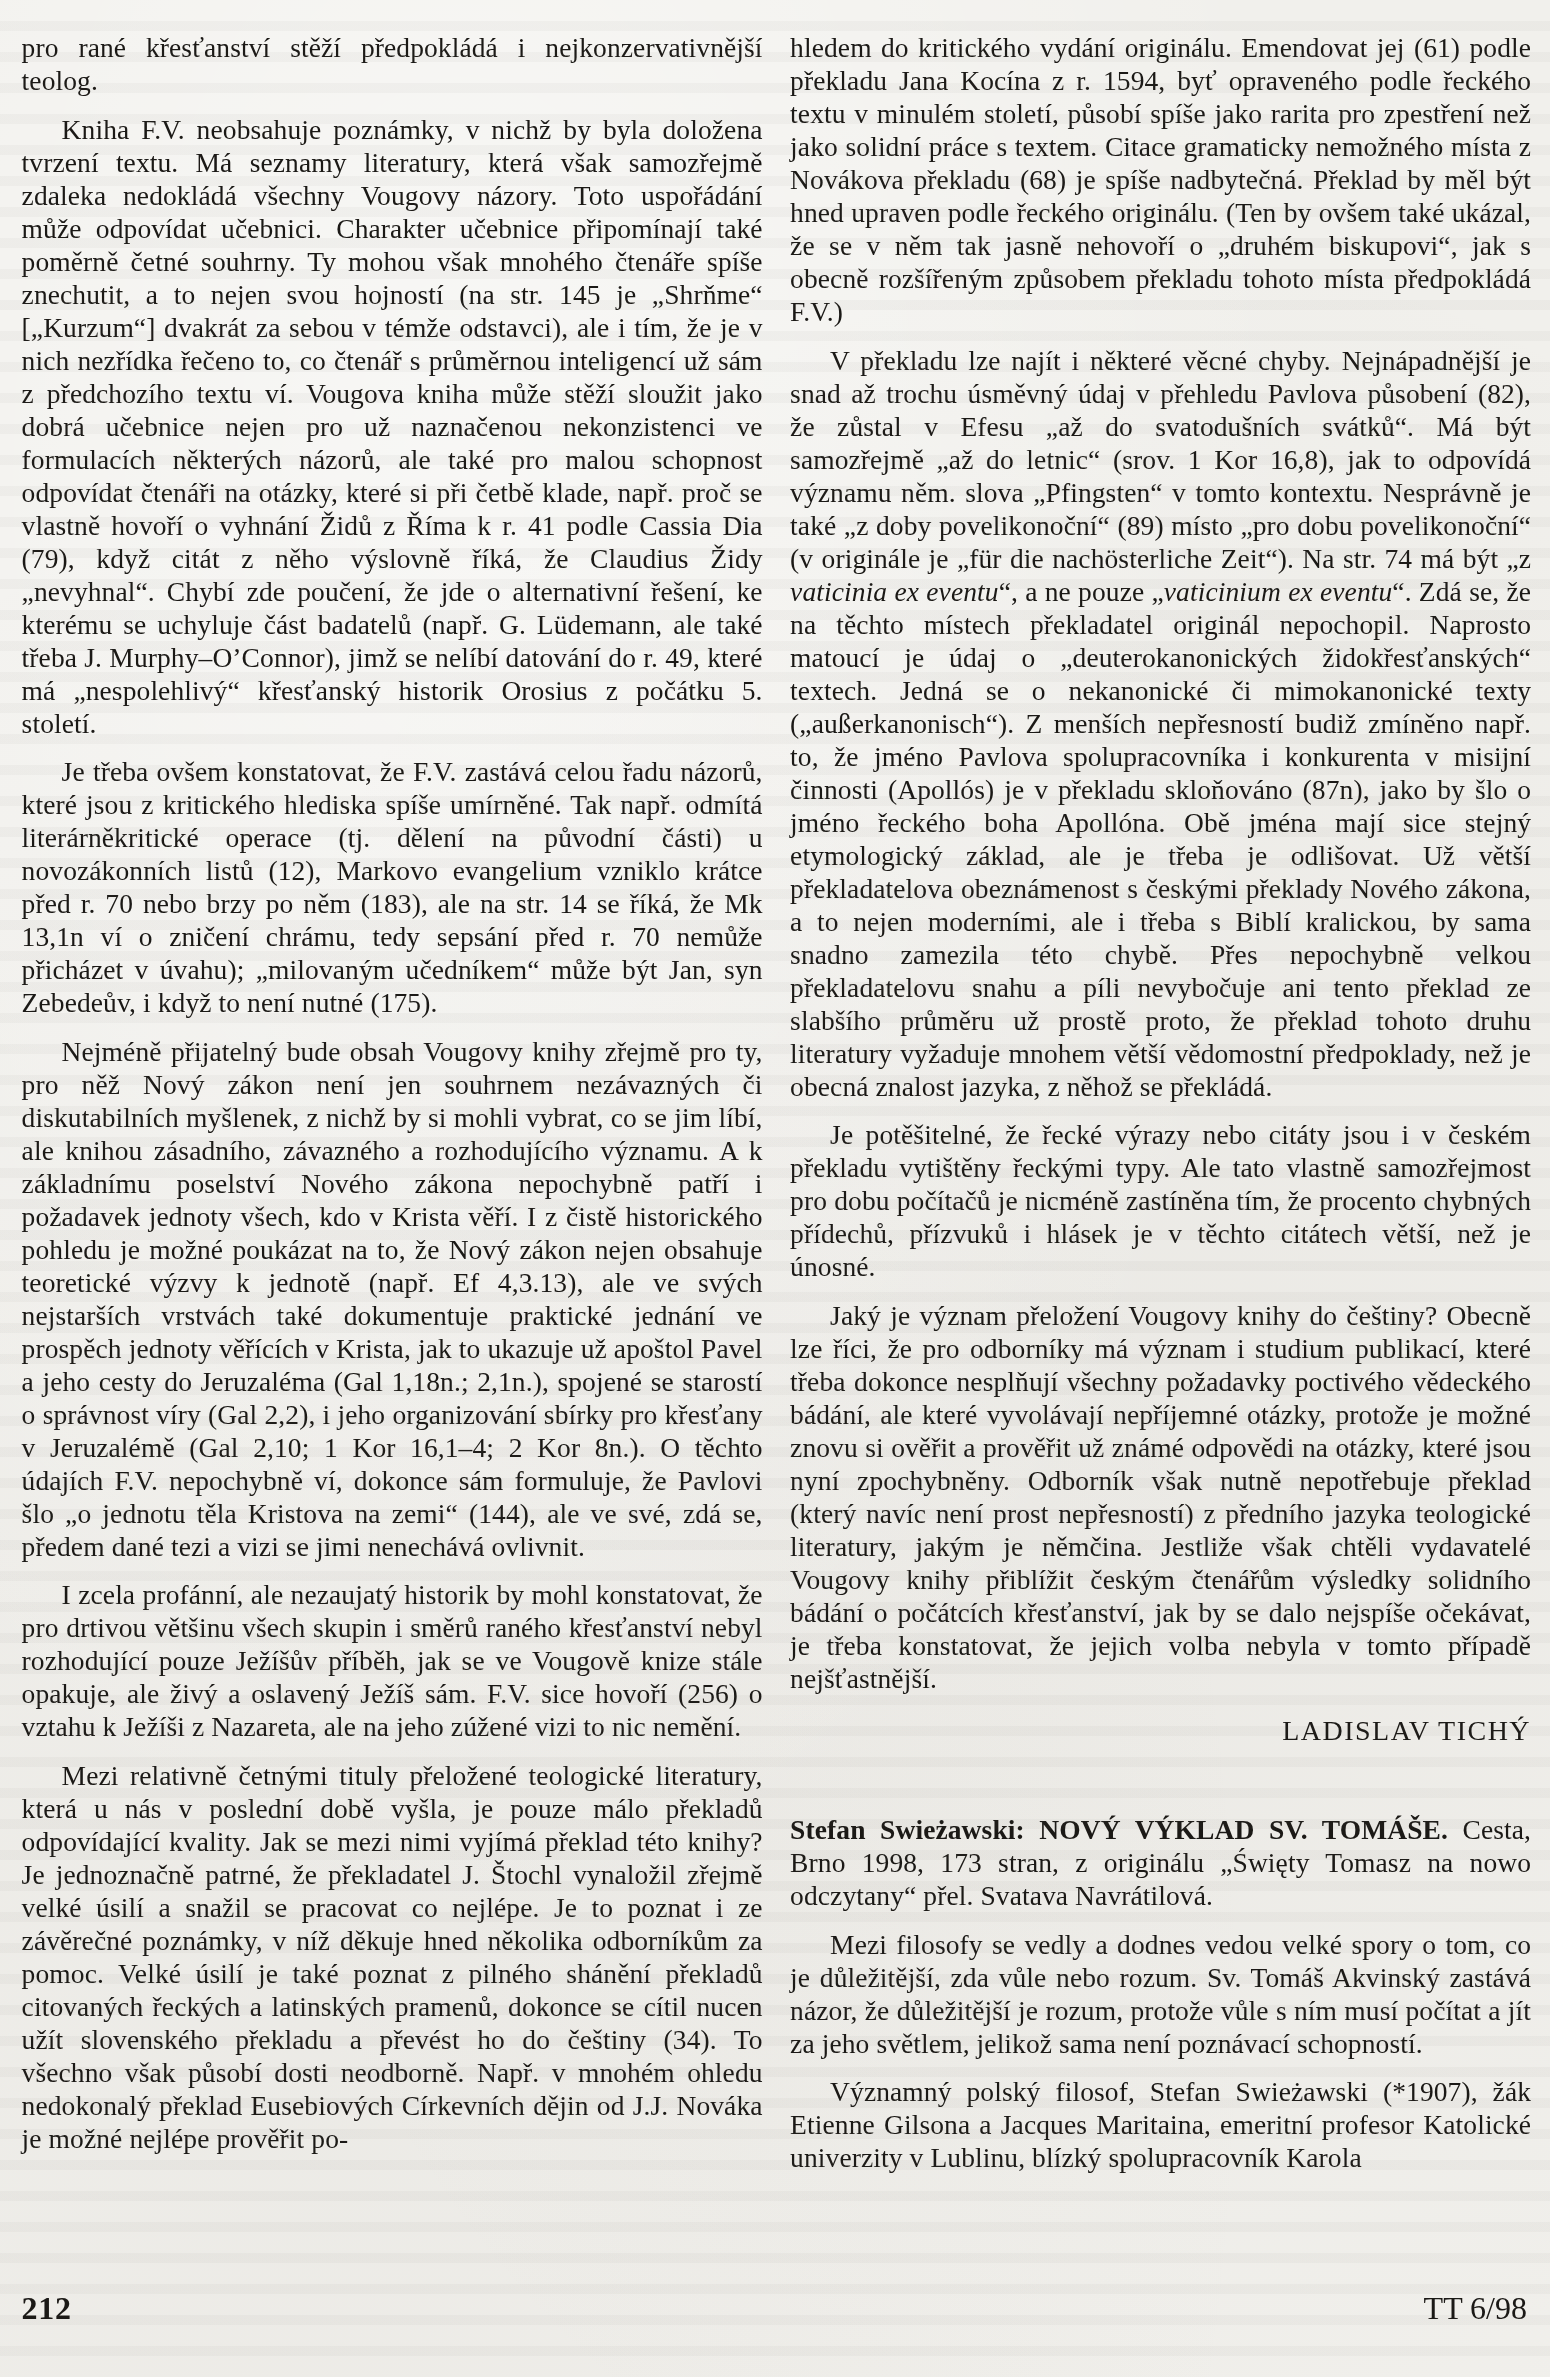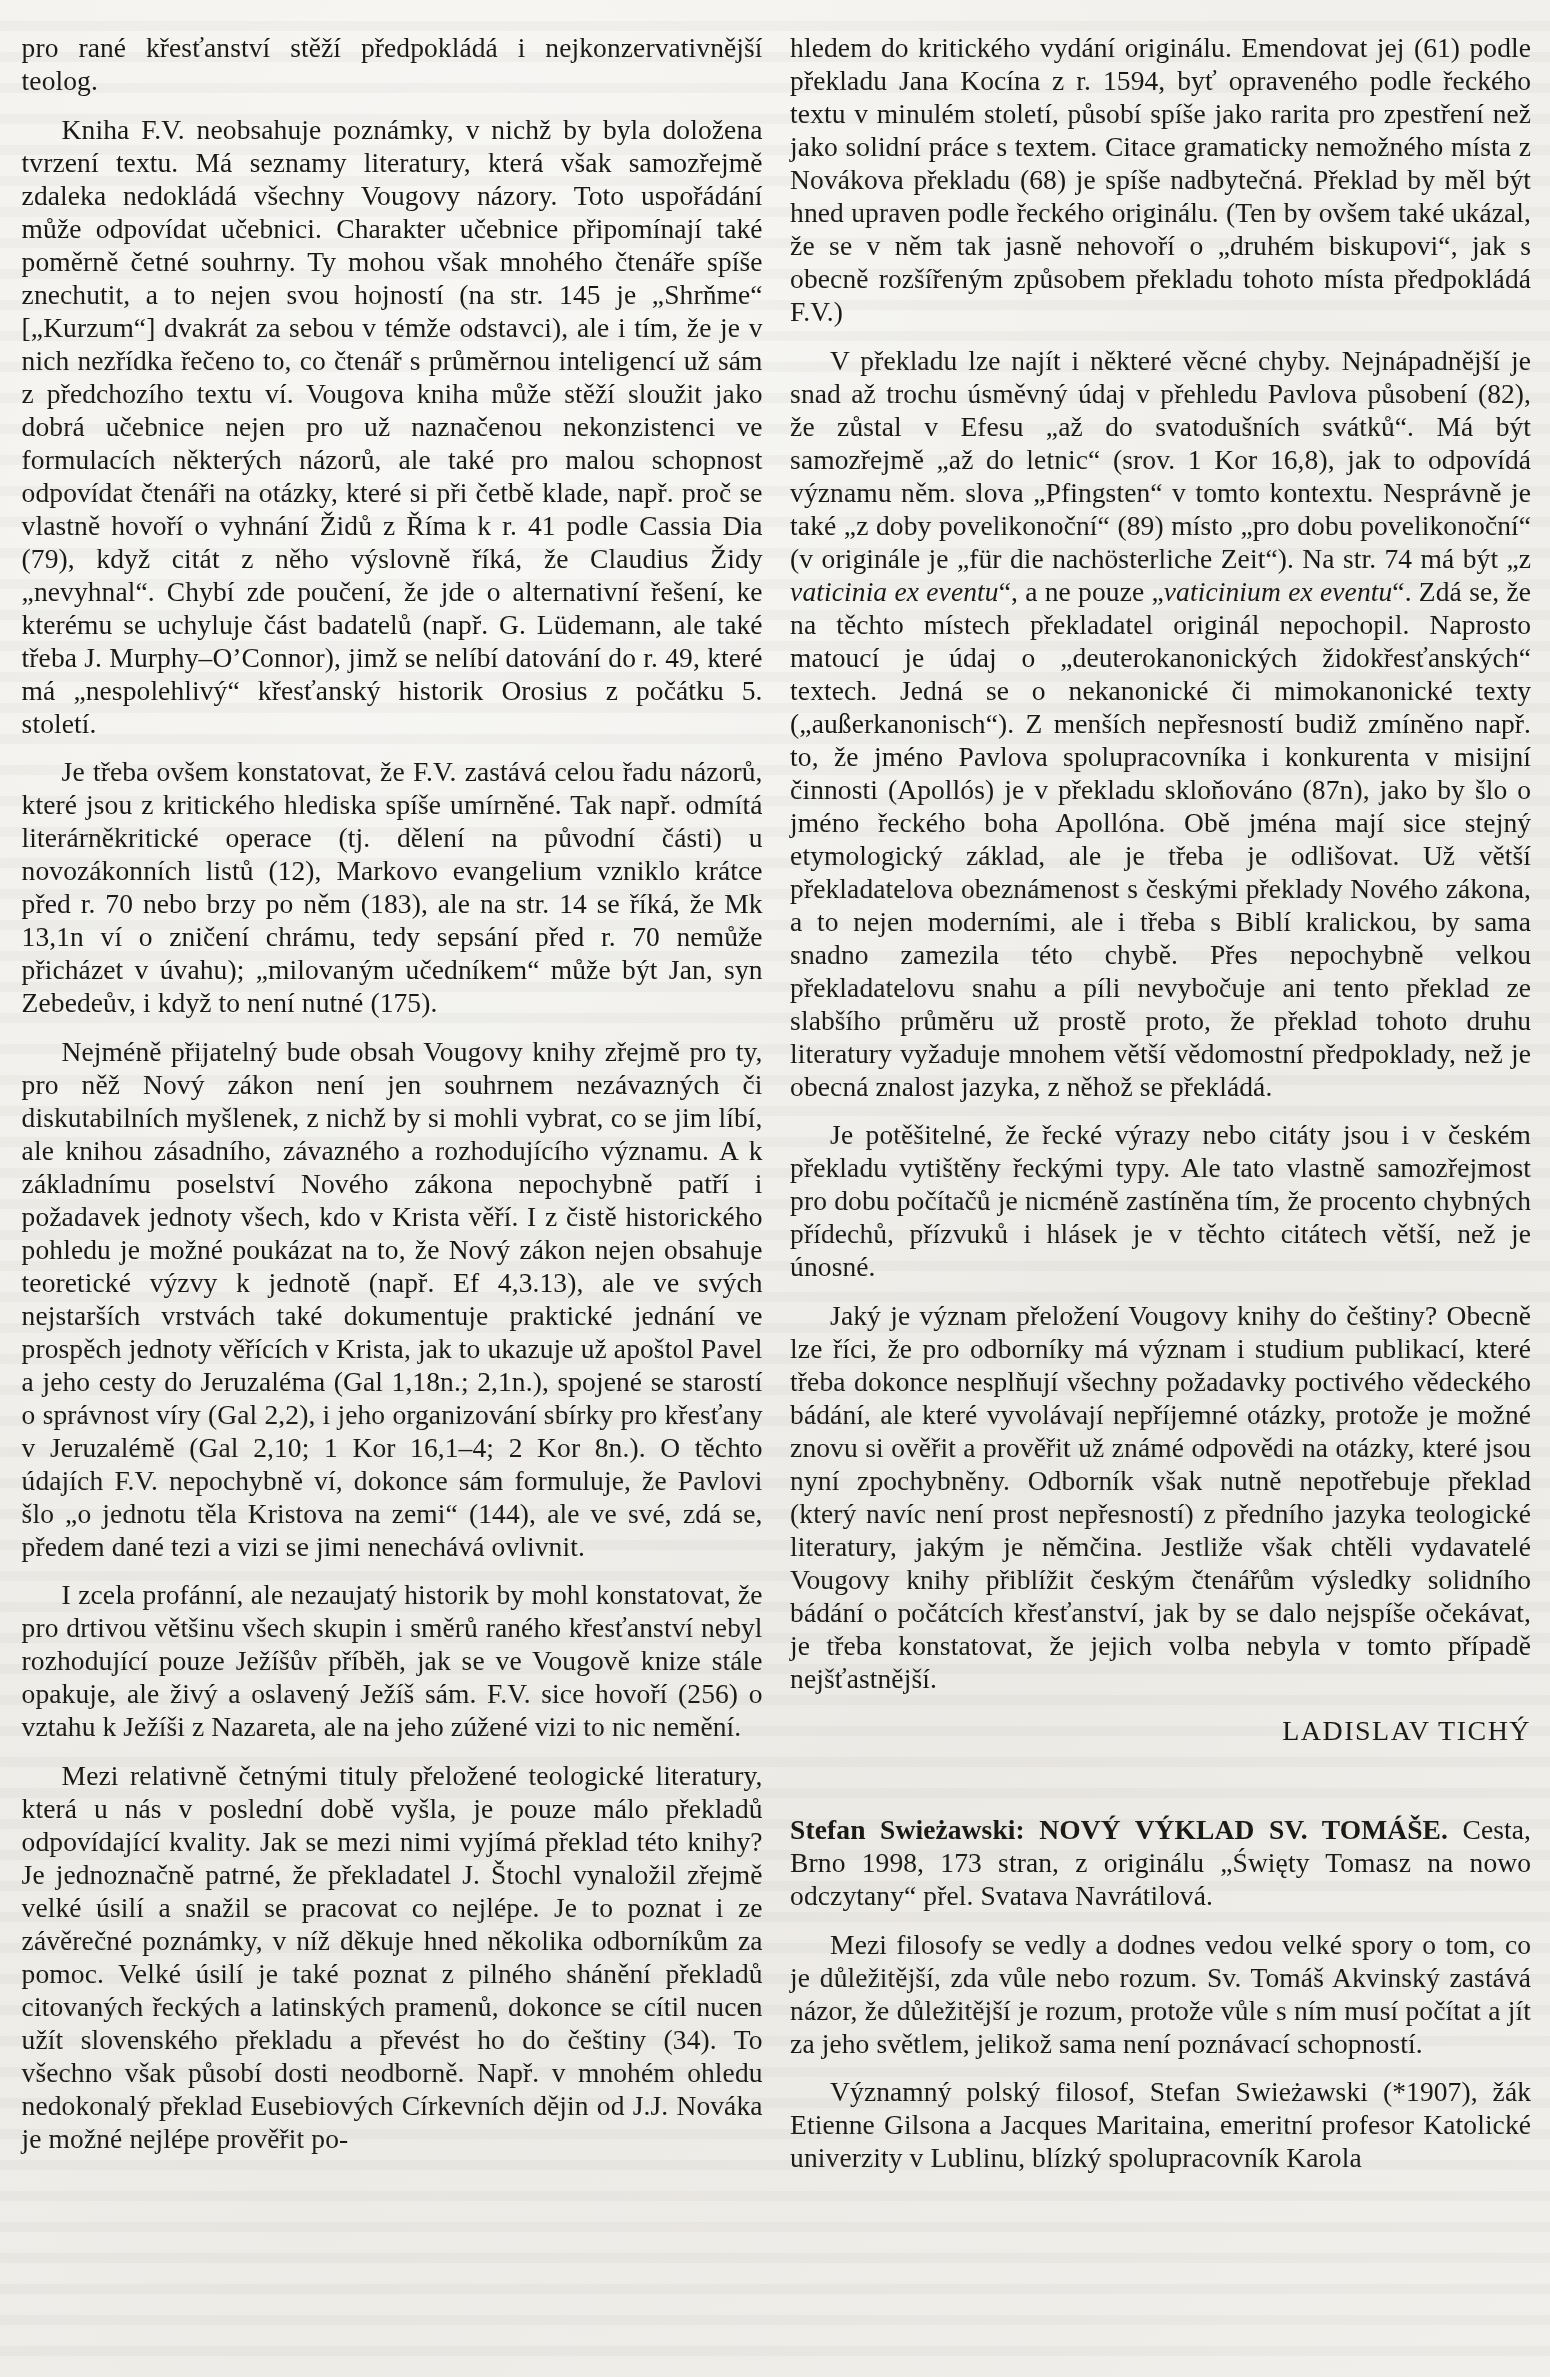--- a/index.html
+++ b/index.html
@@ -116,15 +116,19 @@
         <span class="bold">Stefan Swieżawski: NOVÝ VÝKLAD SV. TOMÁŠE.</span>
         <span>Cesta, Brno 1998, 173 stran, z originálu „Święty Tomasz na nowo odczytany“ přel. Svatava Navrátilová.</span>
       </p>
 
       <p class="par">Mezi filosofy se vedly a dodnes vedou velké spory o tom, co je důležitější, zda vůle nebo rozum. Sv. Tomáš Akvinský zastává názor, že důležitější je rozum, protože vůle s ním musí počítat a jít za jeho světlem, jelikož sama není poznávací schopností.</p>
       <p class="par">Významný polský filosof, Stefan Swieżawski (*1907), žák Etienne Gilsona a Jacques Maritaina, emeritní profesor Katolické univerzity v Lublinu, blízký spolupracovník Karola</p>
     </div>
 
   </div>
 
+  <div class="footer">
+    <span class="page-num">212</span>
+    <span class="journal-issue">TT 6/98</span>
+  </div>
 
 </div>
 
 
 </body></html>

